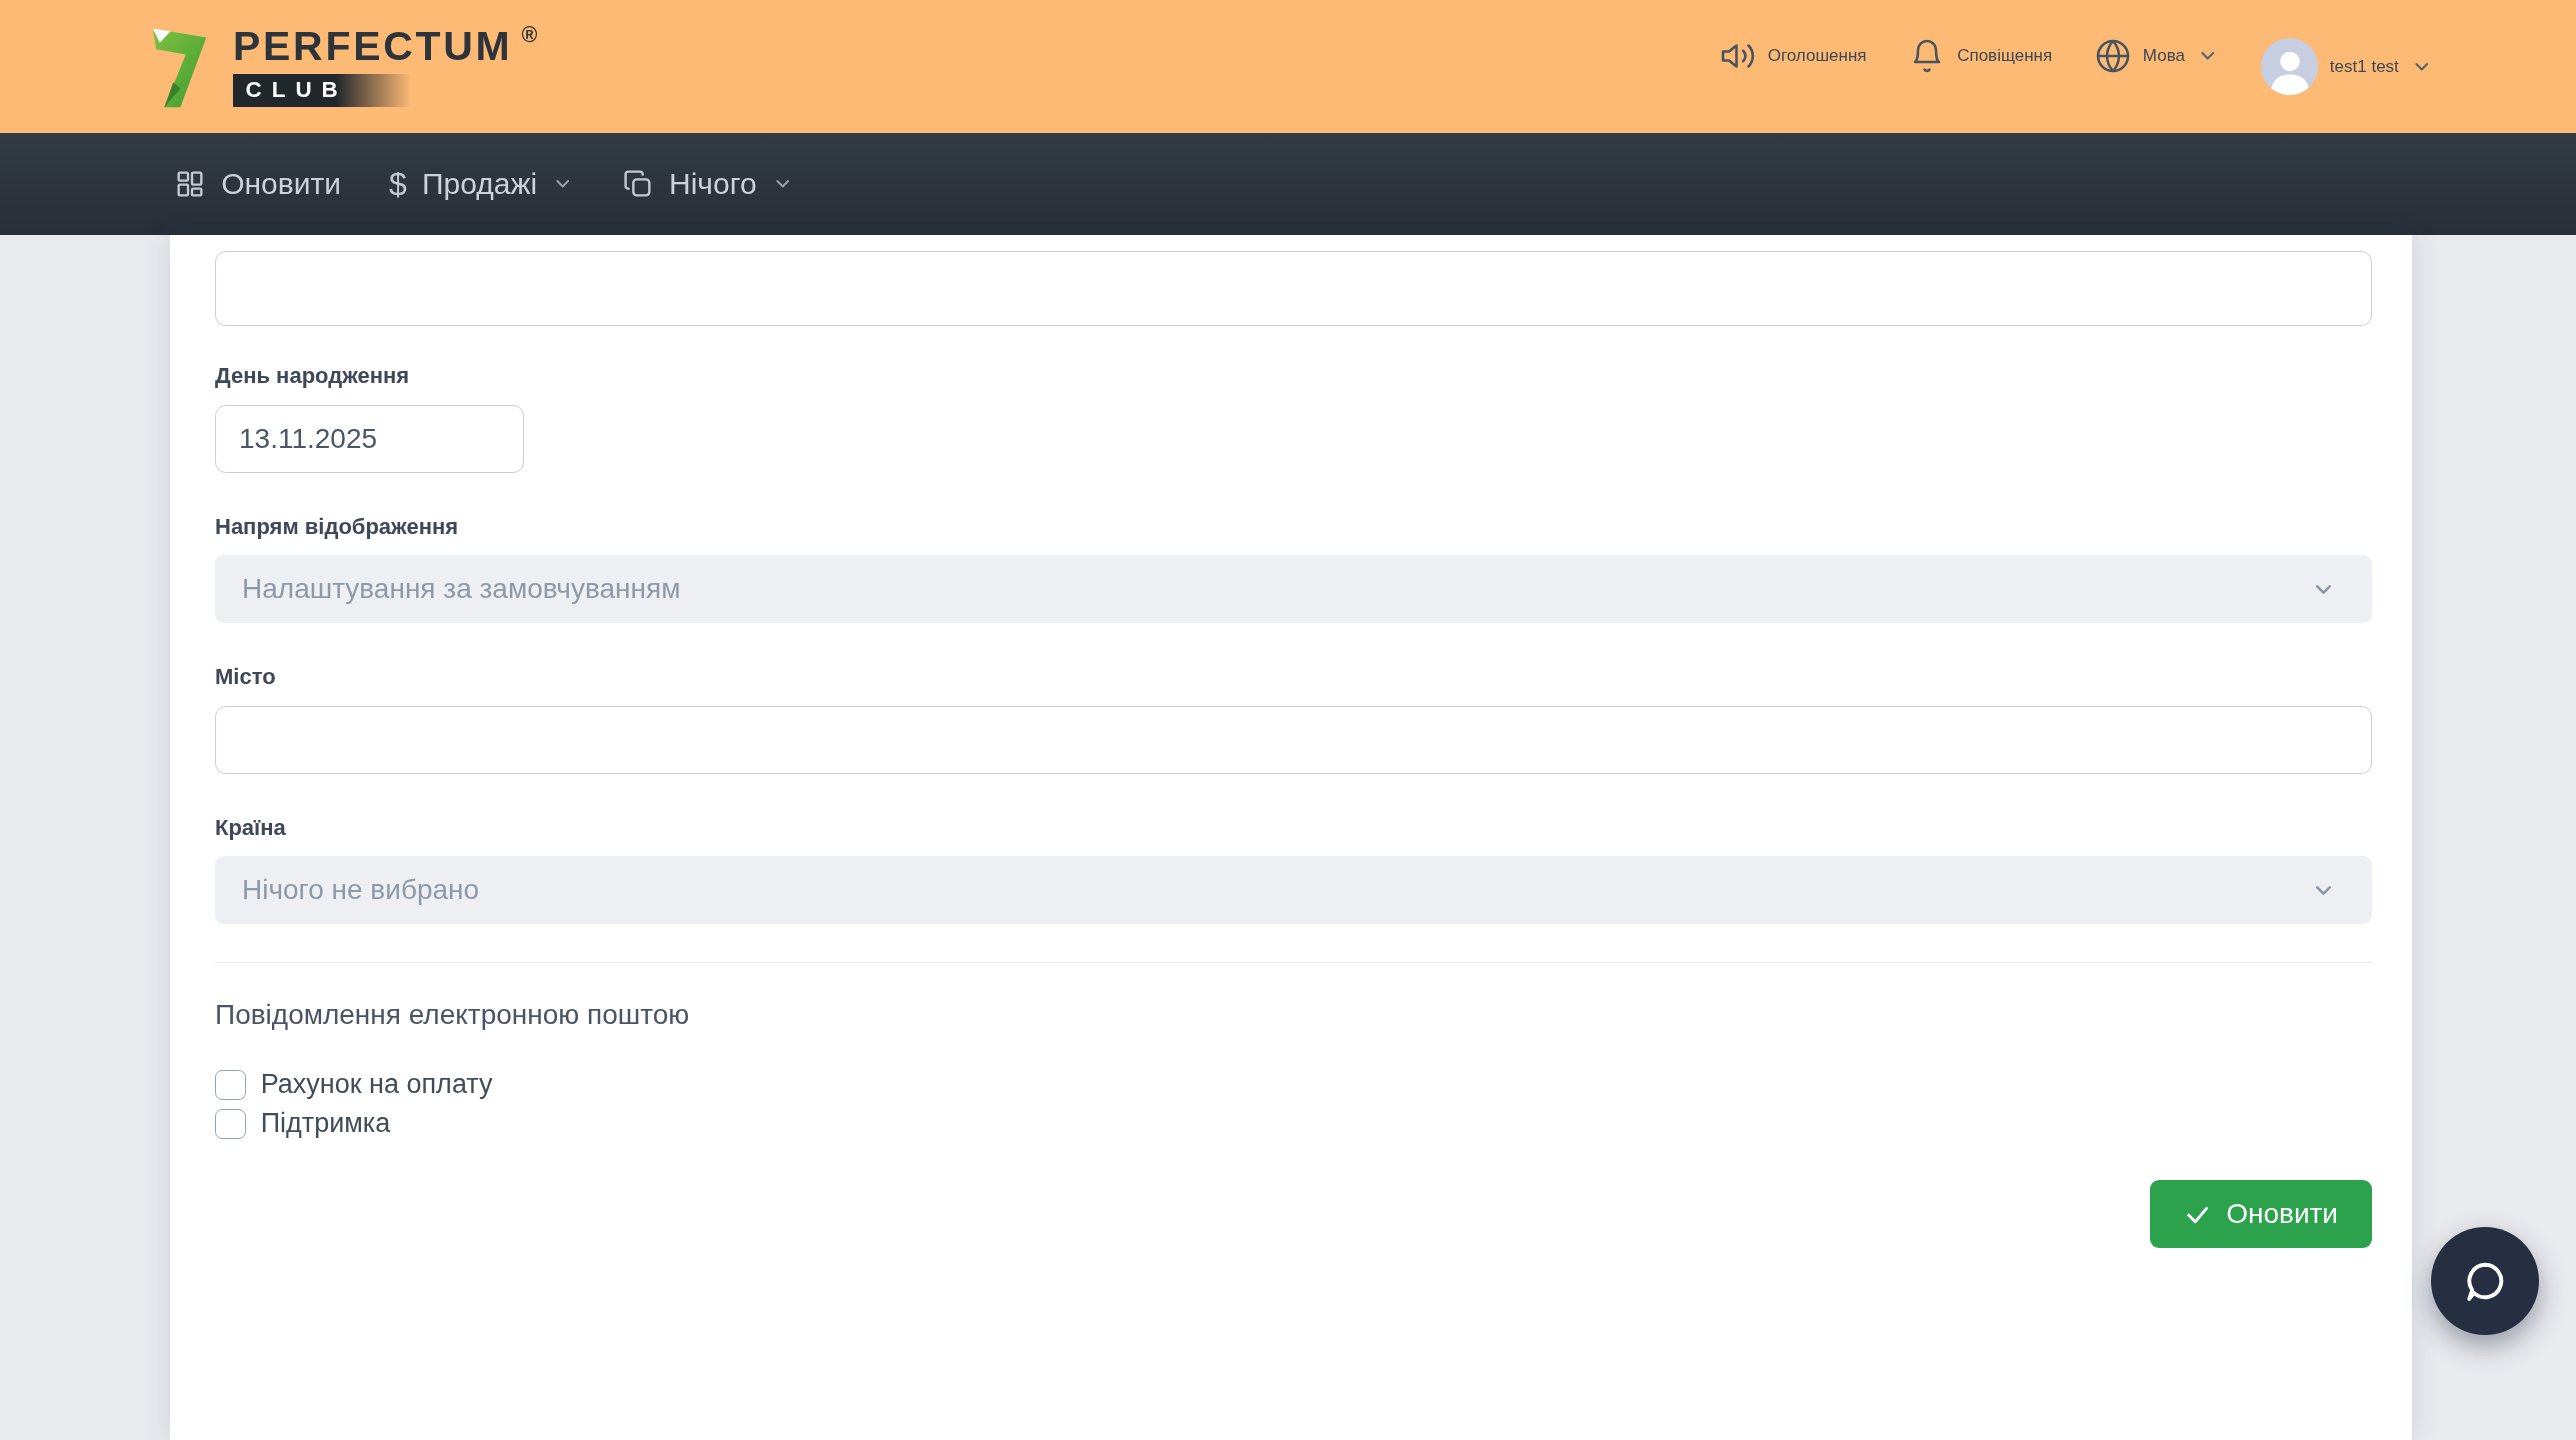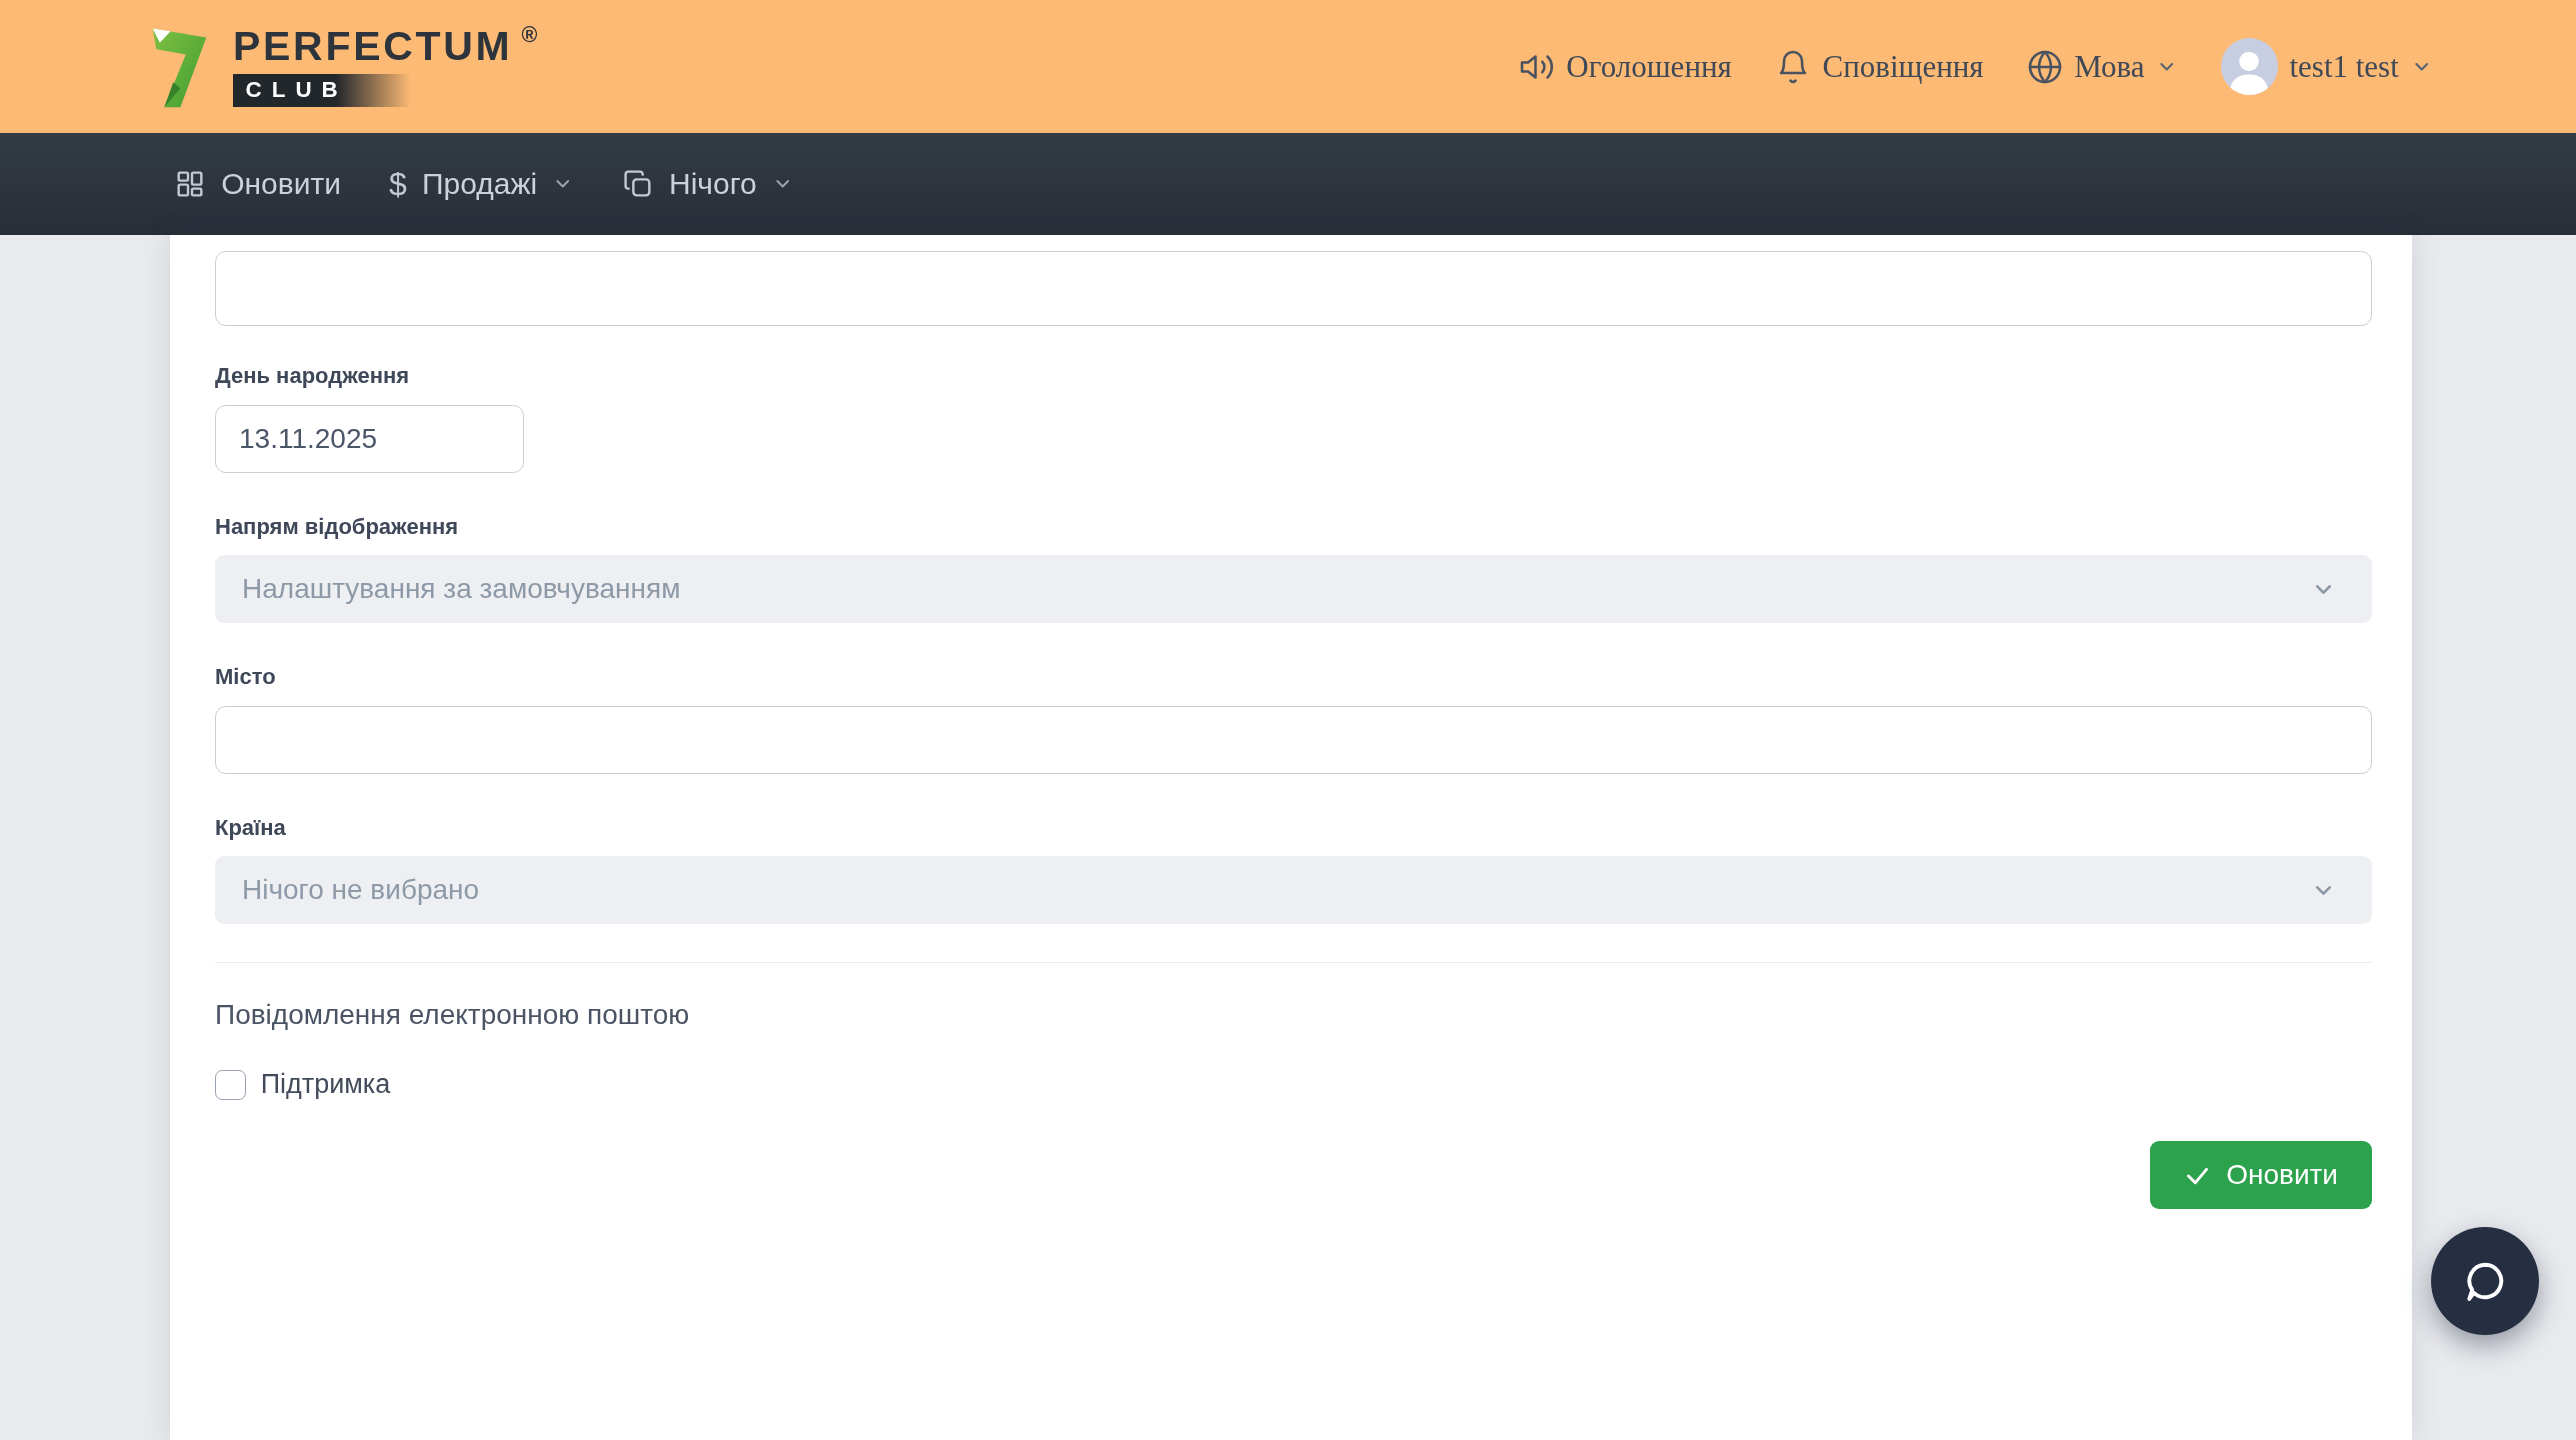--- a/index.html
+++ b/index.html
@@ -26,22 +26,22 @@
     color: #2e343b; line-height: 41px;
   }
   .brand-reg { font-size: 21.5px; color: #2e343b; line-height: 18px; font-weight: 700; }
   .club-badge {
     margin-top: 6.3px; align-self: flex-start;
     font-size: 22.4px; font-weight: 700; letter-spacing: 10px;
     color: #ffffff; padding: 3.6px 63px 3.6px 12.6px;
     background: linear-gradient(90deg,#22272c 0%,#22272c 58%,rgba(34,39,44,0) 100%);
   }
   .top-actions {
-    margin-left: auto; display: flex; align-items: center; gap: 43px;
-    color: #3e4856; font-size: 31px; font-family: Liberation Serif, serif;
+    margin-left: auto; display: flex; align-items: flex-start; gap: 43px;
+    color: #3e4856; font-size: 17px;
   }
   .action { display: flex; align-items: center; gap: 11.7px; cursor: pointer; white-space: nowrap; }
   .action .hicon { width: 36px; height: 36px; color: #49525f; flex: none; }
   .caret { width: 21.5px; height: 21.5px; color: #5a6472; flex: none; }
   .avatar {
     width: 57px; height: 57px; border-radius: 50%;
     background: #c7cee2; overflow: hidden; flex: none;
     display: flex; align-items: flex-end; justify-content: center;
   }
   .avatar svg { width: 52px; height: 52px; }
@@ -249,20 +249,24 @@
             </svg>
         </div>
       </div>
 
       <hr class="divider">
 
       <p class="section-title">Повідомлення електронною поштою</p>
 
       <div class="check-row">
         <input type="checkbox" class="checkbox" style="">
+        <label class="check-label">Рахунок на оплату</label>
+      </div>
+      <div class="check-row">
+        <input type="checkbox" class="checkbox" style="">
         <label class="check-label">Підтримка</label>
       </div>
 
       <div class="actions-row">
         <button class="btn-success">
           <svg class="bicon" viewBox="0 0 24 24" fill="none" stroke="#ffffff" stroke-width="2.6" stroke-linecap="round" stroke-linejoin="round">
               <polyline points="4 12.5 10 18.5 20 6.5"></polyline>
             </svg>
           <span>Оновити</span>
         </button>

